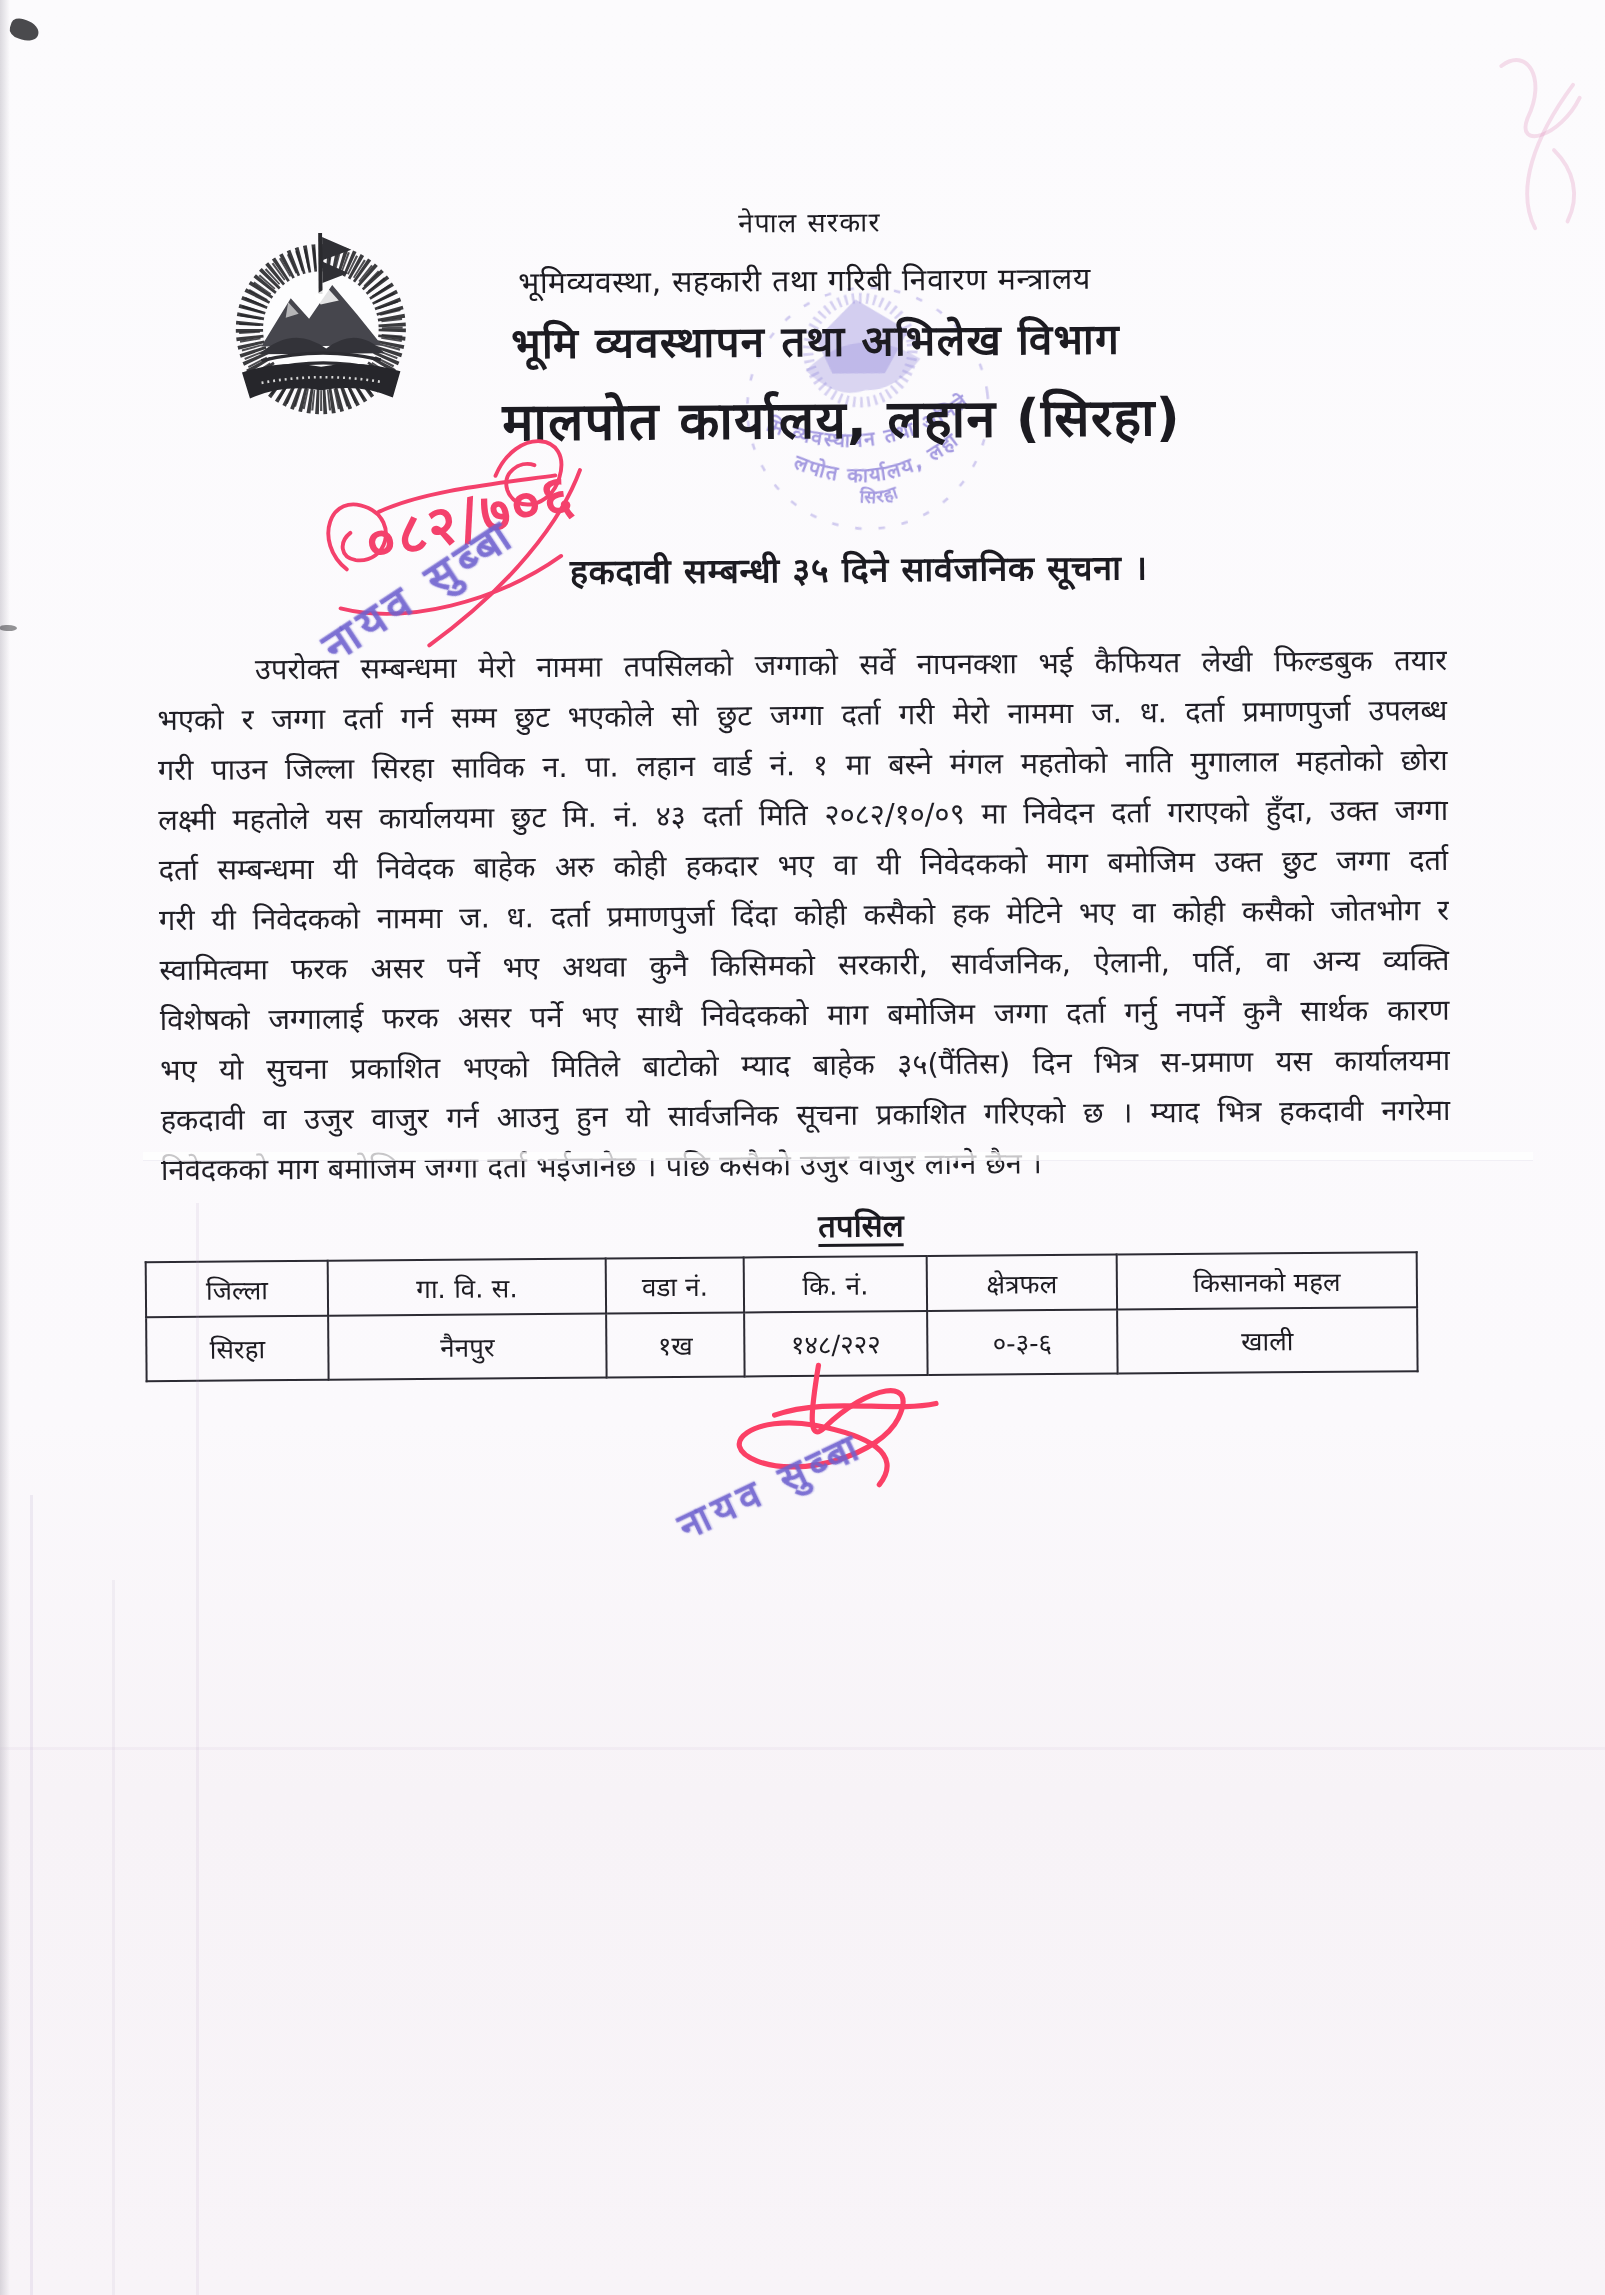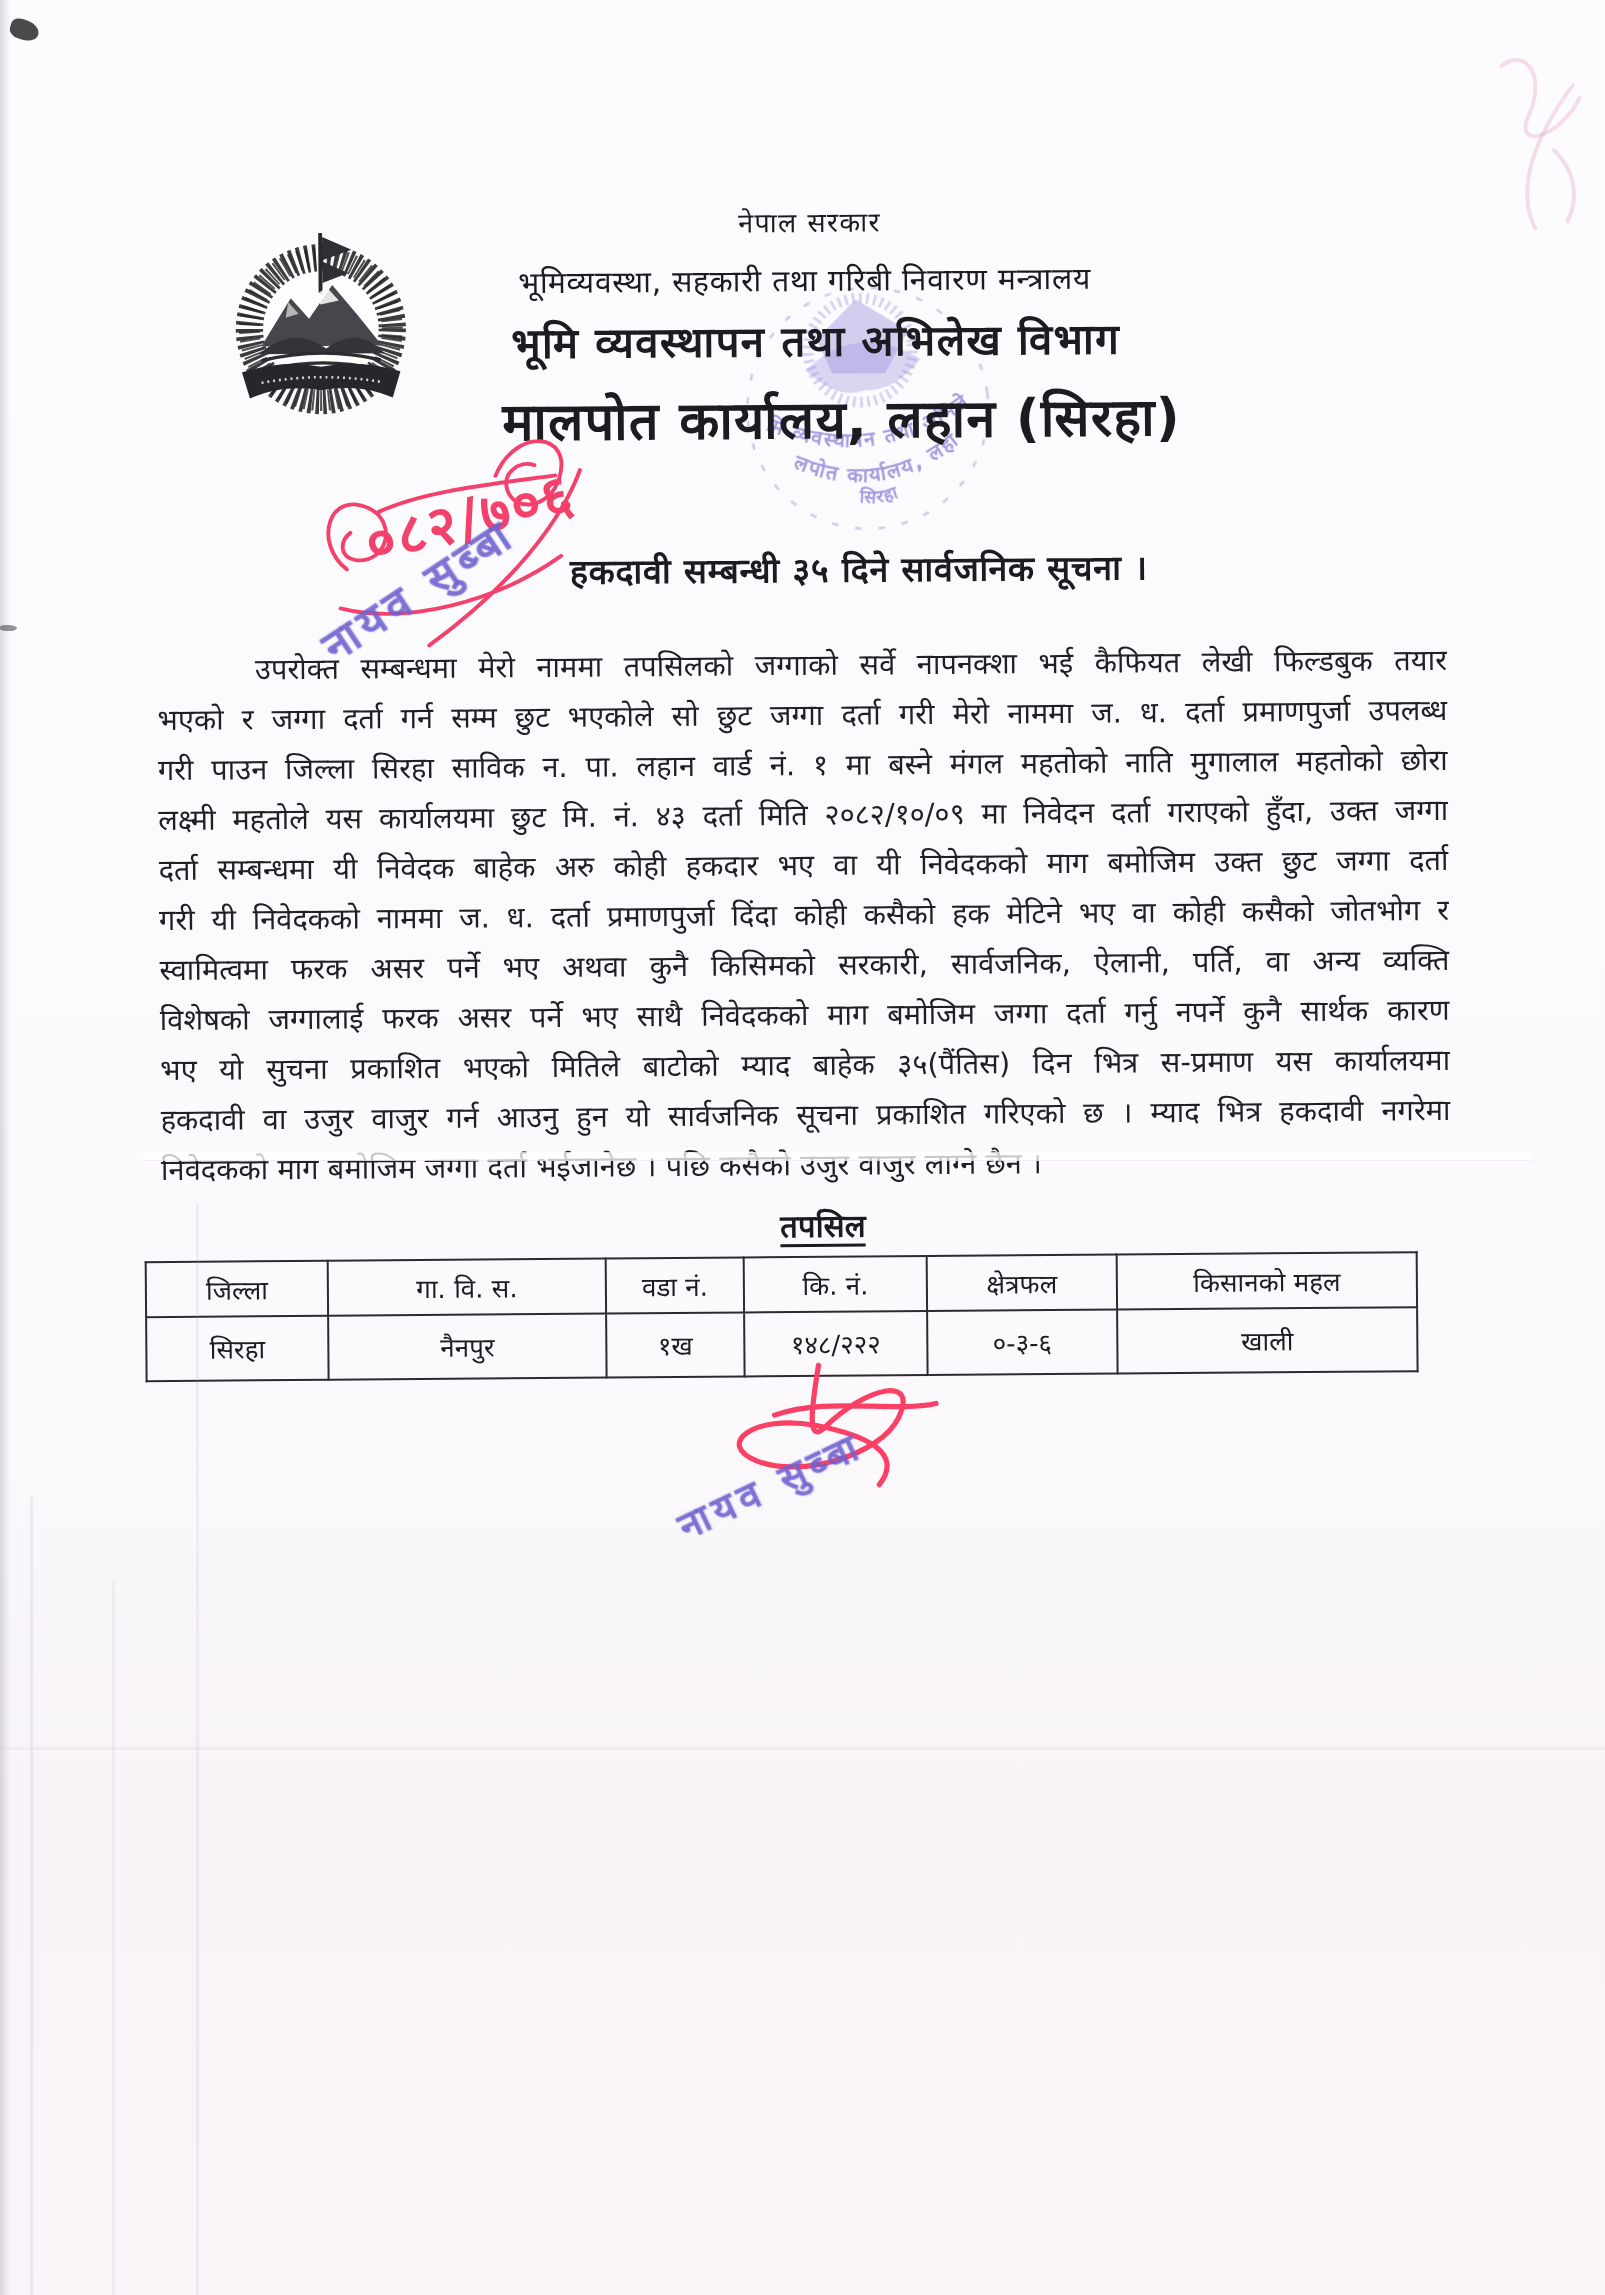--- a/index.html
+++ b/index.html
@@ -152,21 +152,21 @@
     <div class="bline">लक्ष्मी महतोले यस कार्यालयमा छुट मि. नं. ४३ दर्ता मिति २०८२/१०/०९ मा निवेदन दर्ता गराएको हुँदा, उक्त जग्गा</div>
     <div class="bline">दर्ता सम्बन्धमा यी निवेदक बाहेक अरु कोही हकदार भए वा यी निवेदकको माग बमोजिम उक्त छुट जग्गा दर्ता</div>
     <div class="bline">गरी यी निवेदकको नाममा ज. ध. दर्ता प्रमाणपुर्जा दिंदा कोही कसैको हक मेटिने भए वा कोही कसैको जोतभोग र</div>
     <div class="bline">स्वामित्वमा फरक असर पर्ने भए अथवा कुनै किसिमको सरकारी, सार्वजनिक, ऐलानी, पर्ति, वा अन्य व्यक्ति</div>
     <div class="bline">विशेषको जग्गालाई फरक असर पर्ने भए साथै निवेदकको माग बमोजिम जग्गा दर्ता गर्नु नपर्ने कुनै सार्थक कारण</div>
     <div class="bline">भए यो सुचना प्रकाशित भएको मितिले बाटोको म्याद बाहेक ३५(पैंतिस) दिन भित्र स-प्रमाण यस कार्यालयमा</div>
     <div class="bline">हकदावी वा उजुर वाजुर गर्न आउनु हुन यो सार्वजनिक सूचना प्रकाशित गरिएको छ । म्याद भित्र हकदावी नगरेमा</div>
     <div class="bline last">निवेदकको माग बमोजिम जग्गा दर्ता भईजानेछ । पछि कसैको उजुर वाजुर लाग्ने छैन ।</div>
   </div>
 
-  <div class="hline schedule-heading" style="top:1204px;margin-left:18px;">तपसिल</div>
+  <div class="hline schedule-heading" style="top:1204px;margin-left:56px;">तपसिल</div>
 
   <table id="schedule-table">
     <colgroup>
       <col style="width:182px">
         <col style="width:278px">
         <col style="width:138px">
       <col style="width:183px">
         <col style="width:190px">
         <col style="width:300px">
     </colgroup>

